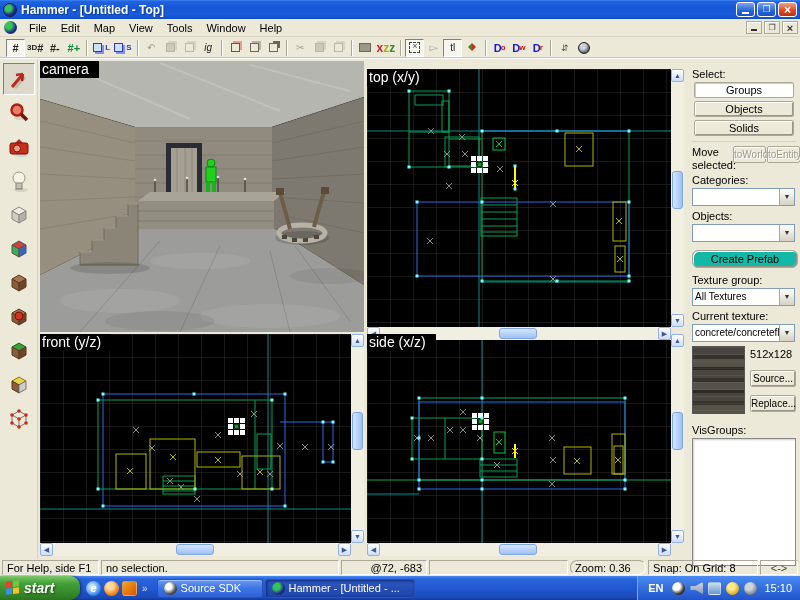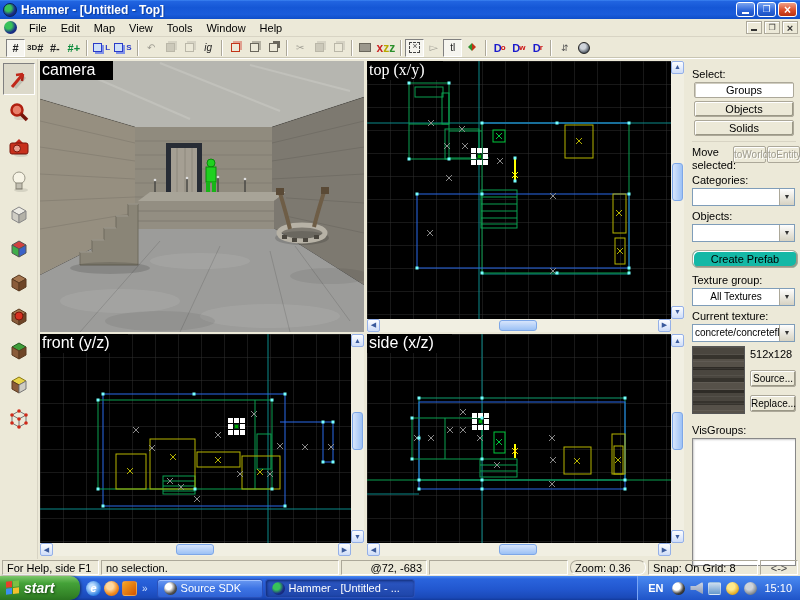--- a/index.html
+++ b/index.html
@@ -68,25 +68,25 @@
   
   .workspace { height:500px; display:flex; }
   .toolstrip { width:38px; background:#ece9d8; padding-top:3px; border-right:1px solid #d8d4c4; }
   .tool { width:32px; height:32px; margin:1px auto 2px; display:flex; align-items:center; justify-content:center;
     border:1px solid transparent; }
   .tool.pressed { border:1px solid; border-color:#808080 #fff #fff #808080; background:#dcd9ca; }
 
   .viewports { position:relative; flex:1; background:#ece9d8; }
   .vp { position:absolute; background:#000; }
   .vp-3d { left:2px; top:2px; width:324px; height:271px; }
-  .vp-top { left:329px; top:2px; width:317px; height:271px;font-family:Liberation Serif, serif; }
+  .vp-top { left:329px; top:10px; width:317px; height:271px; }
   .vp-front { left:2px; top:275px; width:324px; height:222px; }
   .vp-side { left:329px; top:275px; width:317px; height:222px; }
-  .vp-label { position:absolute; left:0; top:0; background:#000; color:#fff; padding:0 18px 1px 2px;
-    font-size:16px; z-index:3; }
+  .vp-label { position:absolute; left:0; top:0; background:#000; color:#fff; padding:0 10px 1px 2px;
+    font-size:14px; z-index:3; }
 
   
   .vscroll { position:absolute; top:0; right:0; bottom:13px; width:13px; background:#f1efe2; z-index:2; }
   .hscroll { position:absolute; left:0; right:13px; bottom:0; height:13px; background:#f1efe2; z-index:2; }
   .sb-btn { position:absolute; width:13px; height:13px; background:linear-gradient(180deg,#fdfeff,#cfddf8);
     border:1px solid #94b0e8; border-radius:2px; color:#3a5a9c; font-size:7px; line-height:11px; text-align:center; }
   .vscroll .sb-up { top:0; } .vscroll .sb-down { bottom:0; }
   .hscroll .sb-left { left:0; } .hscroll .sb-right { right:0; }
   .sb-up::before{content:"▲";} .sb-down::before{content:"▼";}
   .sb-left::before{content:"◀";} .sb-right::before{content:"▶";}
@@ -101,21 +101,21 @@
   .rp-label { margin:3px 0 2px; }
   .rp-btn { display:block; width:100px; height:16px; margin:0 0 3px 2px; text-align:center; line-height:14px;
     background:#ece9d8; border:1px solid #aca899; box-shadow:inset 1px 1px 0 #fff, inset -1px -1px 0 #9a9786;
     border-radius:2px; }
   .rp-btn.sel { background:#fff; box-shadow:inset 1px 1px 0 #d0cdc0; }
   .move-row { display:flex; align-items:flex-start; margin:5px 0 2px; border-top:1px solid #d8d4c4; padding-top:4px; }
   .move-label { width:40px; line-height:1.15; }
   .rp-btn-sm { width:33px; height:17px; font-size:10px; text-align:center; line-height:15px; margin-left:1px;
     background:#ece9d8; border:1px solid #aca899; box-shadow:inset 1px 1px 0 #fff; border-radius:2px; }
   .disabled-txt { color:#9e9b8e; text-shadow:1px 1px 0 #fff; }
-  .combo { display:flex; width:103px; height:18px; border:1px solid #7f9db9; background:#fff; margin-bottom:4px;text-align:center; }
+  .combo { display:flex; width:103px; height:18px; border:1px solid #7f9db9; background:#fff; margin-bottom:4px; }
   .combo .cval { flex:1; padding:2px 2px; white-space:nowrap; overflow:hidden; font-size:10px; }
   .combo .carrow { width:15px; background:linear-gradient(180deg,#fefefe,#d6d2c2); border-left:1px solid #aca899;
     text-align:center; font-size:7px; line-height:16px; color:#333; }
   .carrow::before{ content:"▼"; }
   .prefab-btn { display:block; width:106px; height:18px; margin:8px auto 6px; text-align:center; line-height:16px;
     background:#14b8a6; border:1px solid #aca899; box-shadow:inset 1px 1px 0 #fff, inset -1px -1px 0 #9a9786;
     border-radius:6px; }
   .tex-row { display:flex; margin-top:2px; }
   .tex-preview { width:56px; height:68px; border:1px solid #555;
     background:

